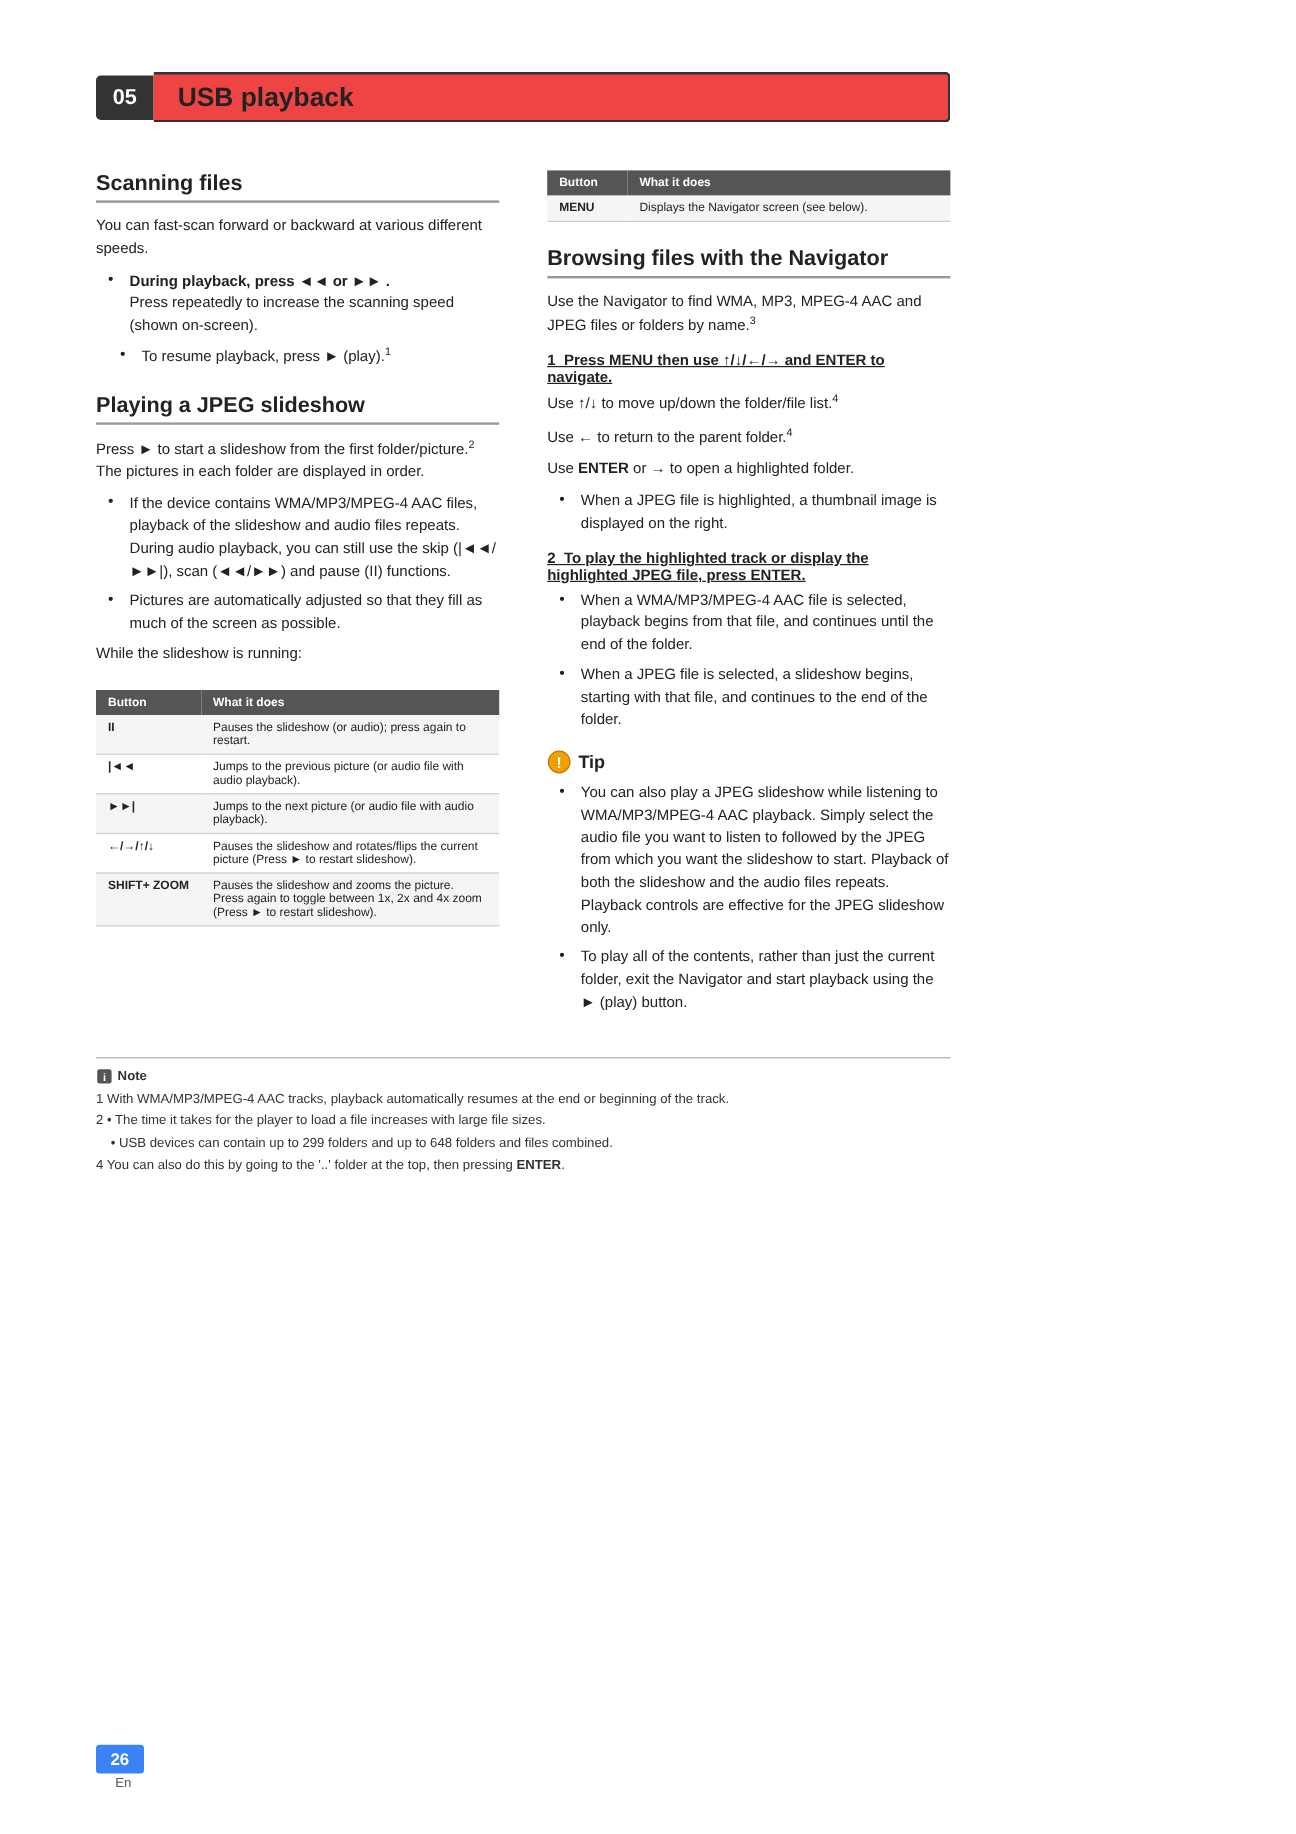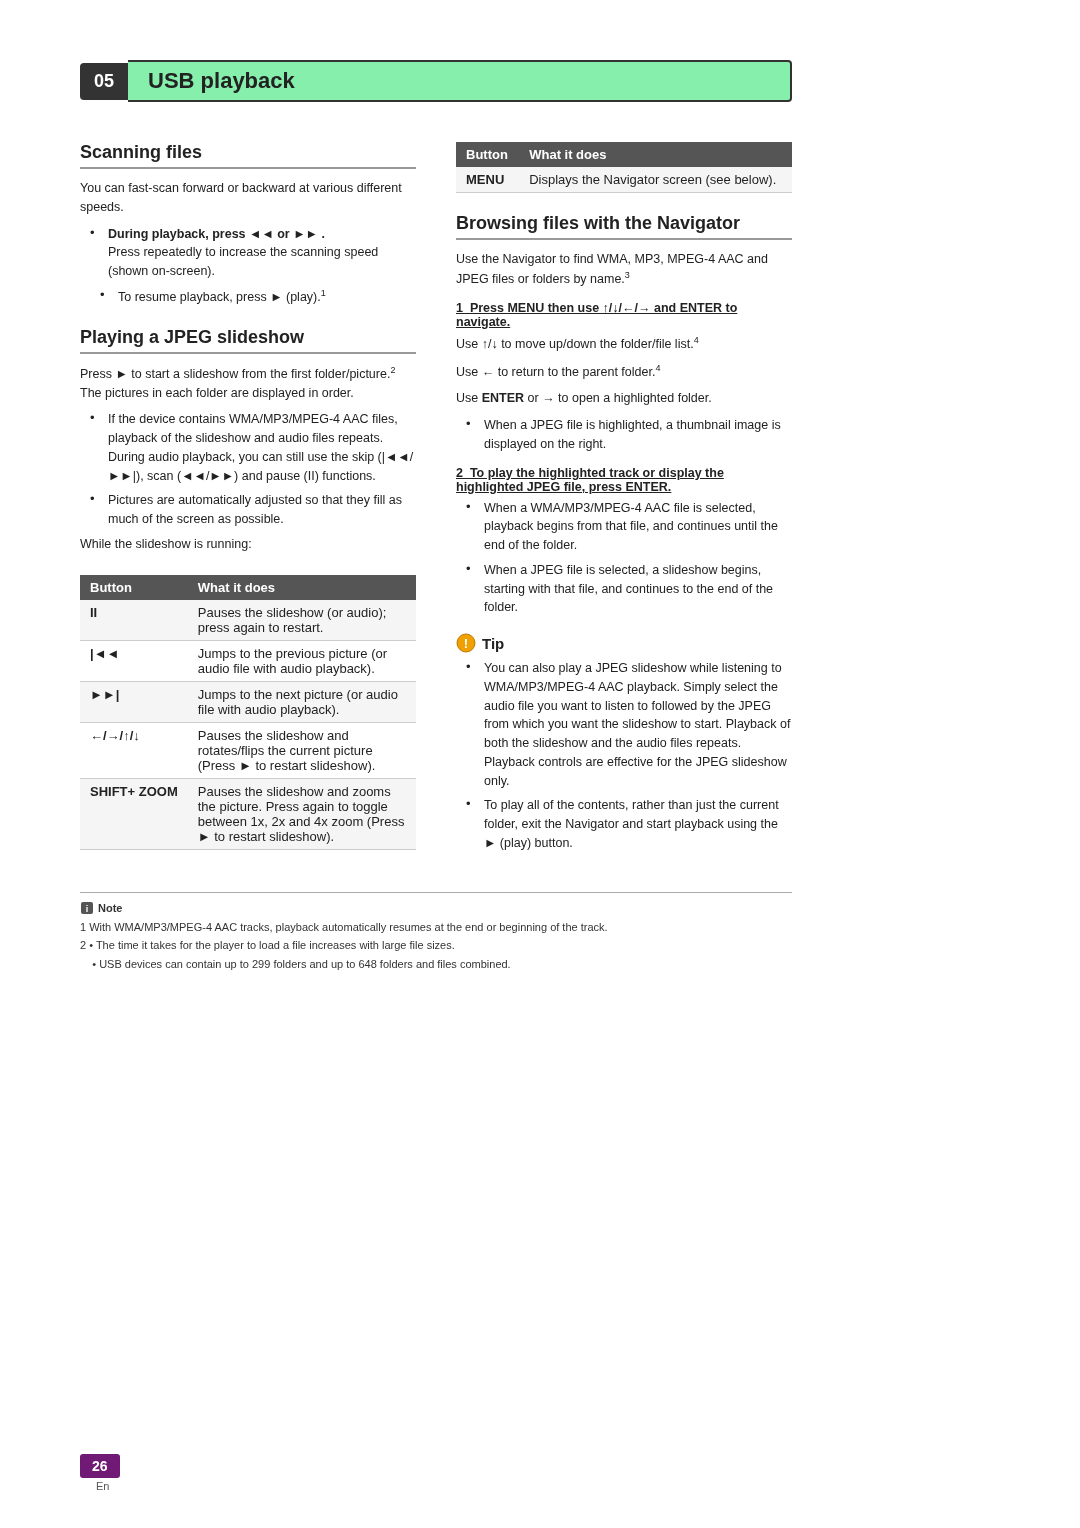--- a/index.html
+++ b/index.html
@@ -30,21 +30,21 @@
     .chapter-number-box {
       background: #333;
       color: #fff;
       font-size: 18px;
       font-weight: bold;
       padding: 8px 14px;
       margin-right: 0;
       border-radius: 4px 0 0 4px;
     }
     .chapter-title-box {
-      background: #86efac;
+      background: #ef4444;
       border: 2px solid #333;
       border-left: none;
       font-size: 22px;
       font-weight: bold;
       padding: 6px 44px 6px 20px;
       border-radius: 0 4px 4px 0;
       flex: 1;
     }
 
     
@@ -104,21 +104,21 @@
       display: flex;
       margin-bottom: 4px;
       padding-left: 20px;
     }
 
     
     .data-table {
       width: 100%;
       border-collapse: collapse;
       margin-bottom: 12px;
-      font-size: 13px;
+      font-size: 10px;
     }
     .data-table thead tr {
       background: #555;
       color: #fff;
     }
     .data-table thead th {
       padding: 5px 10px;
       text-align: left;
       font-weight: bold;
     }
@@ -172,21 +172,21 @@
     }
     .tip-header svg {
       margin-right: 6px;
     }
 
     
     .page-number-box {
       position: absolute;
       bottom: 50px;
       left: 80px;
-      background: #701a75;
+      background: #3b82f6;
       color: #fff;
       font-weight: bold;
       font-size: 14px;
       padding: 4px 12px;
       border-radius: 3px;
     }
     .page-lang {
       position: absolute;
       bottom: 36px;
       left: 96px;
@@ -366,18 +366,19 @@
     <div class="note-icon">
       <svg width="14" height="14" viewBox="0 0 14 14">
         <rect x="1" y="1" width="12" height="12" rx="2" fill="#555"></rect>
         <text x="7" y="11" text-anchor="middle" fill="#fff" font-size="9" font-weight="bold">i</text>
       </svg>
       Note
     </div>
     <div class="note-line">1  With WMA/MP3/MPEG-4 AAC tracks, playback automatically resumes at the end or beginning of the track.</div>
     <div class="note-line">2  • The time it takes for the player to load a file increases with large file sizes.</div>
     <div class="note-line">&nbsp;&nbsp;&nbsp;&nbsp;• USB devices can contain up to 299 folders and up to 648 folders and files combined.</div>
+    <div class="note-line">4  You can also do this by going to the '..' folder at the top, then pressing <strong>ENTER</strong>.</div>
   </div>
 
   <div class="page-number-box">26</div>
   <div class="page-lang">En</div>
 
 </div>
 
 </body></html>

